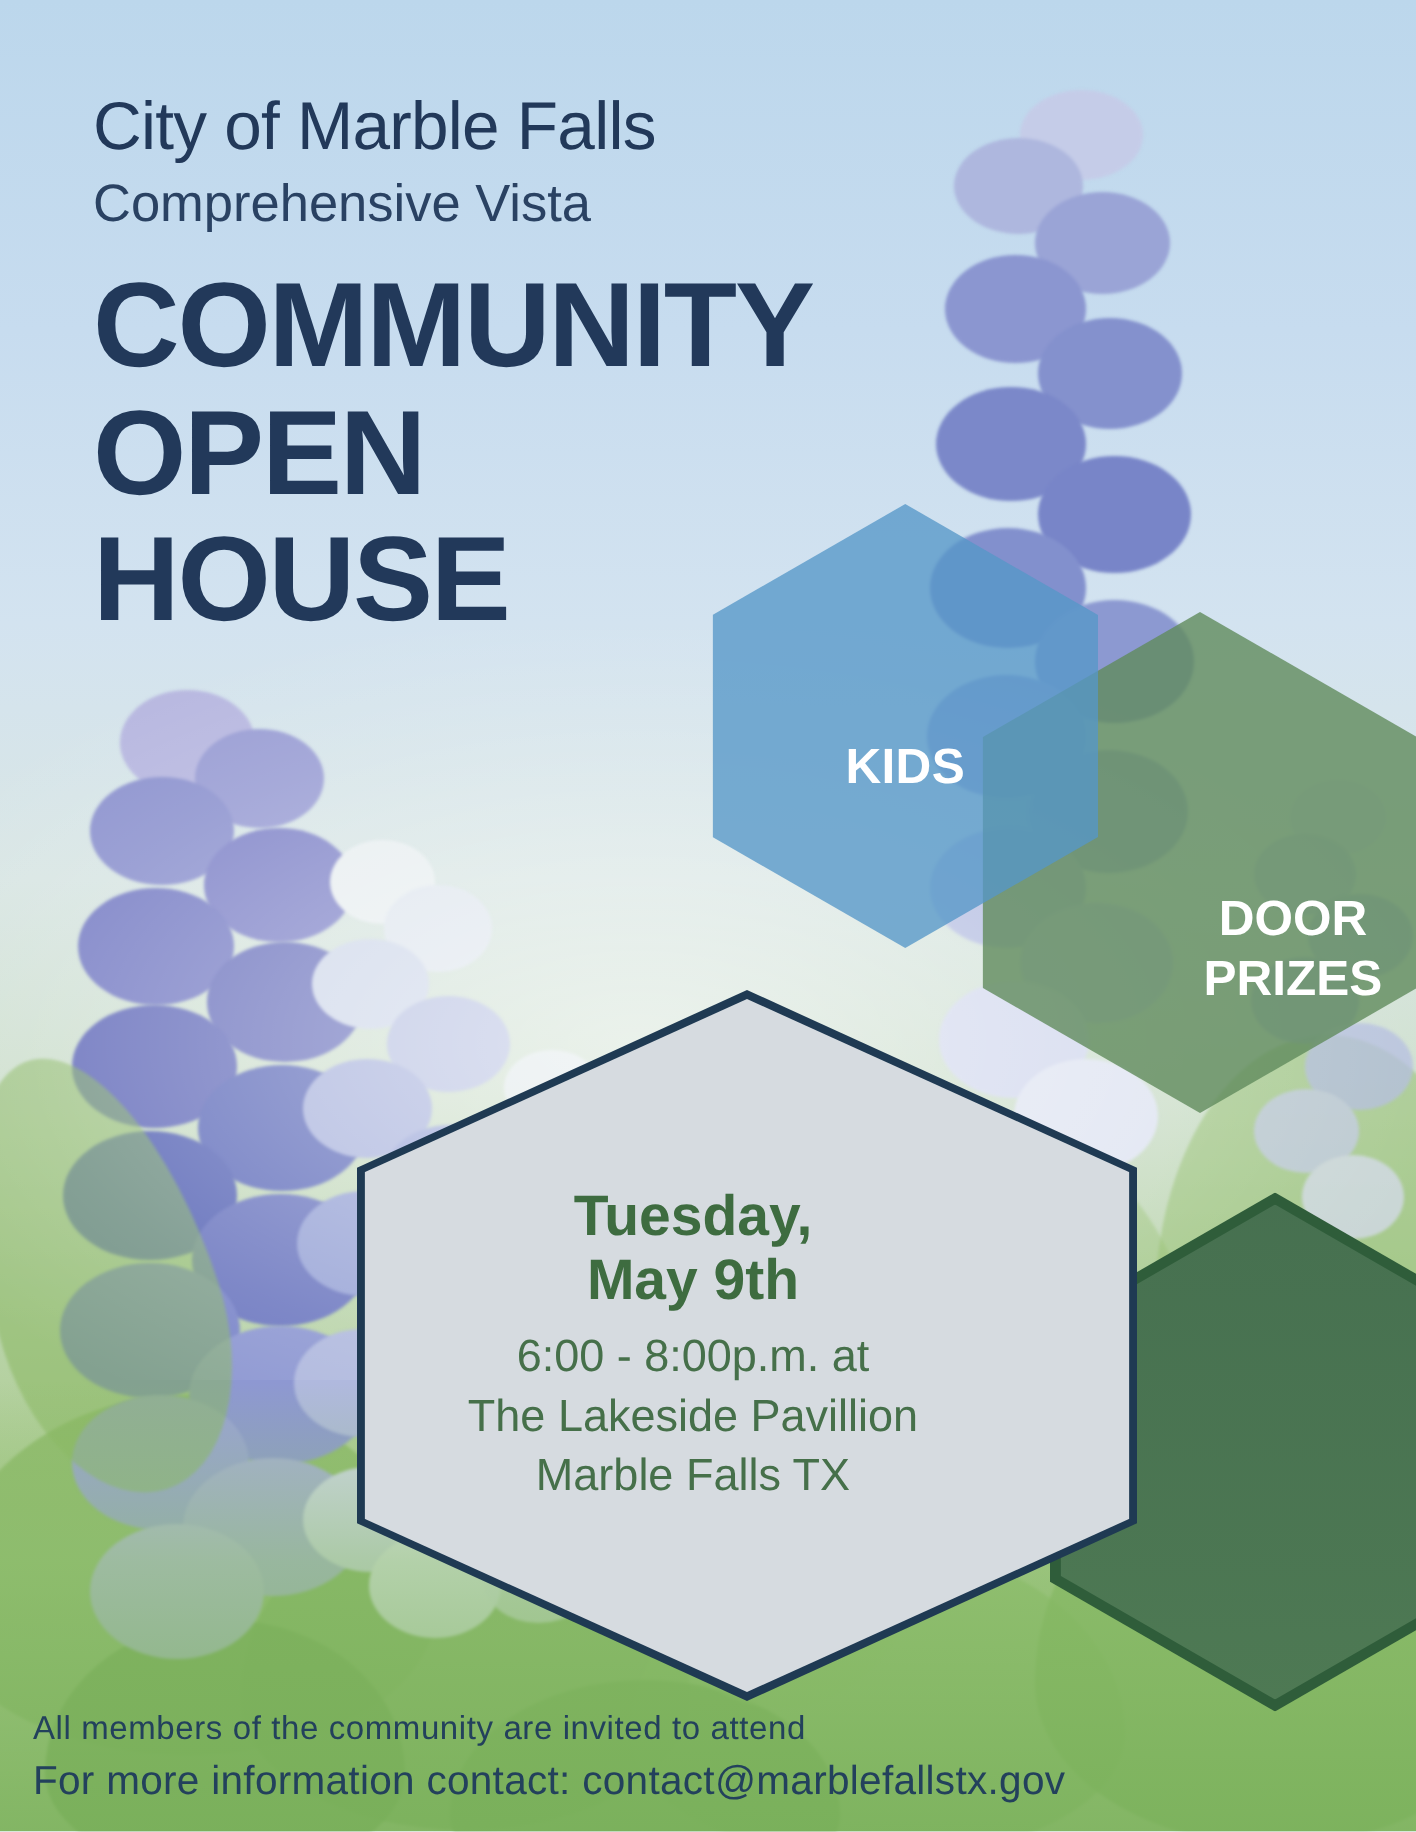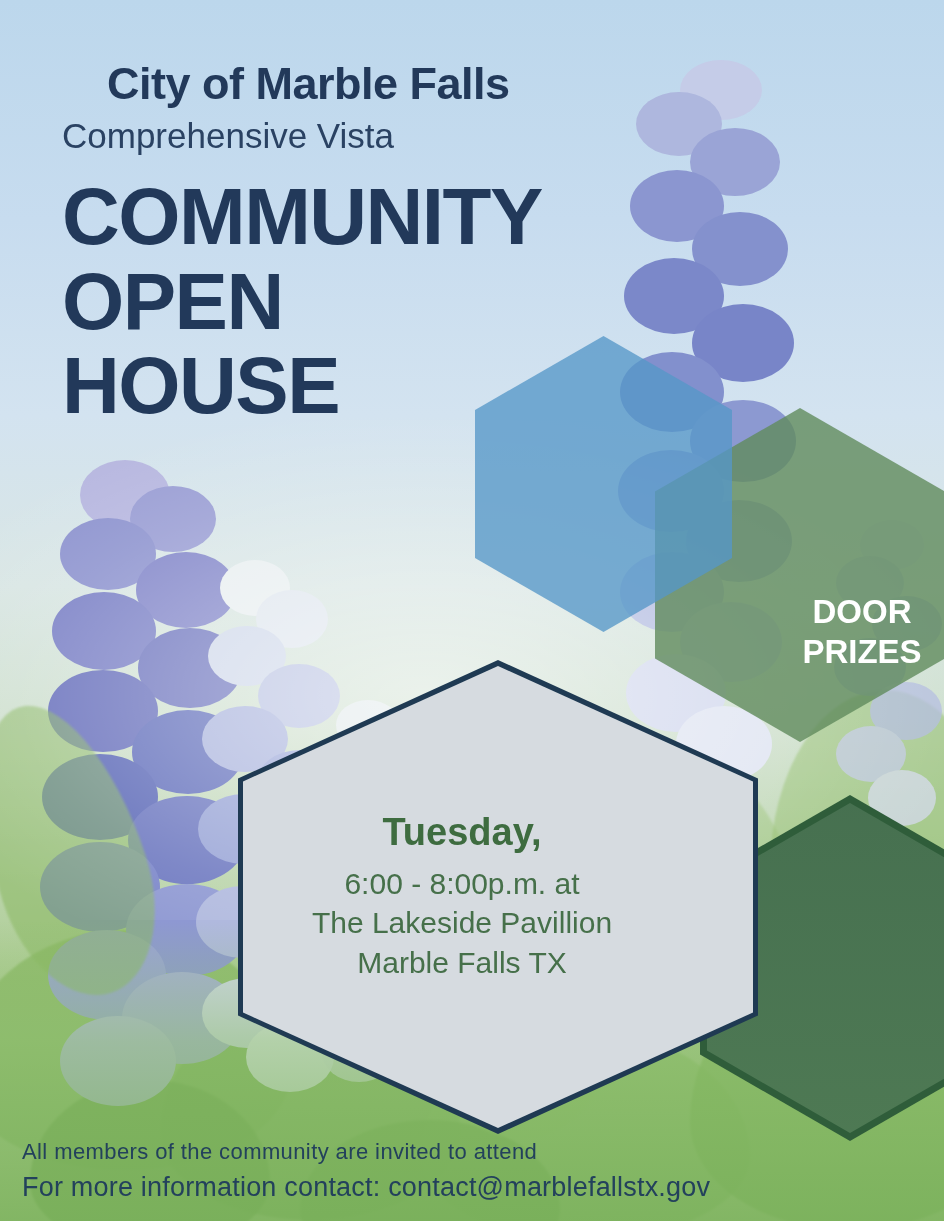--- a/index.html
+++ b/index.html
@@ -155,25 +155,24 @@
 
   
   .headline {
     position: absolute;
     left: 62px; top: 60px;
     width: 760px;
     color: #223a55;
   }
   .h-city {
     font-size: 45px;
-    font-weight: 700;
+    font-weight: 400;
     letter-spacing: -0.5px;
     line-height: 1.05;
     color: #22395a;
-    margin-left: 45px;
   }
   .h-sub {
     font-size: 35px;
     font-weight: 400;
     line-height: 1.3;
     margin-top: 6px;
     color: #2a4263;
   }
   .h-big {
     font-size: 80px;
@@ -300,33 +299,35 @@
     <div class="greenbase"></div>
   </div>
 
   <div class="hex hex-green"></div>
 
   <div class="hex-green-outline"></div>
   <div class="hex-green-outline-inner"></div>
 
   <div class="hex hex-kids">
     <div class="hex-label">
+      <div>KIDS</div>
     </div>
   </div>
 
   <div class="hex-door-label">
     <div>DOOR</div>
     <div>PRIZES</div>
   </div>
 
   <div class="hex-info-outer"></div>
   <div class="hex-info-inner"></div>
   <div class="info-text">
     <div class="info-date">
       <div>Tuesday,</div>
+      <div>May 9th</div>
     </div>
     <div class="info-line">6:00 - 8:00p.m. at</div>
     <div class="info-line">The Lakeside Pavillion</div>
     <div class="info-line">Marble Falls TX</div>
   </div>
 
   <div class="headline">
     <div class="h-city">City of Marble Falls</div>
     <div class="h-sub">Comprehensive Vista</div>
     <div class="h-big">

